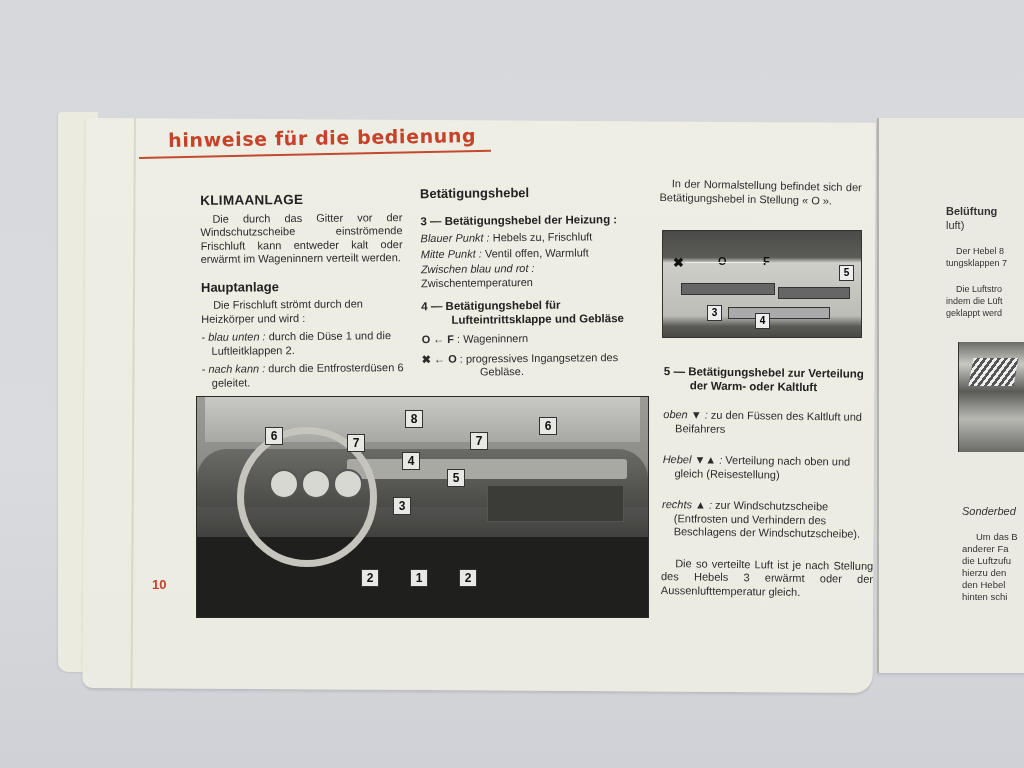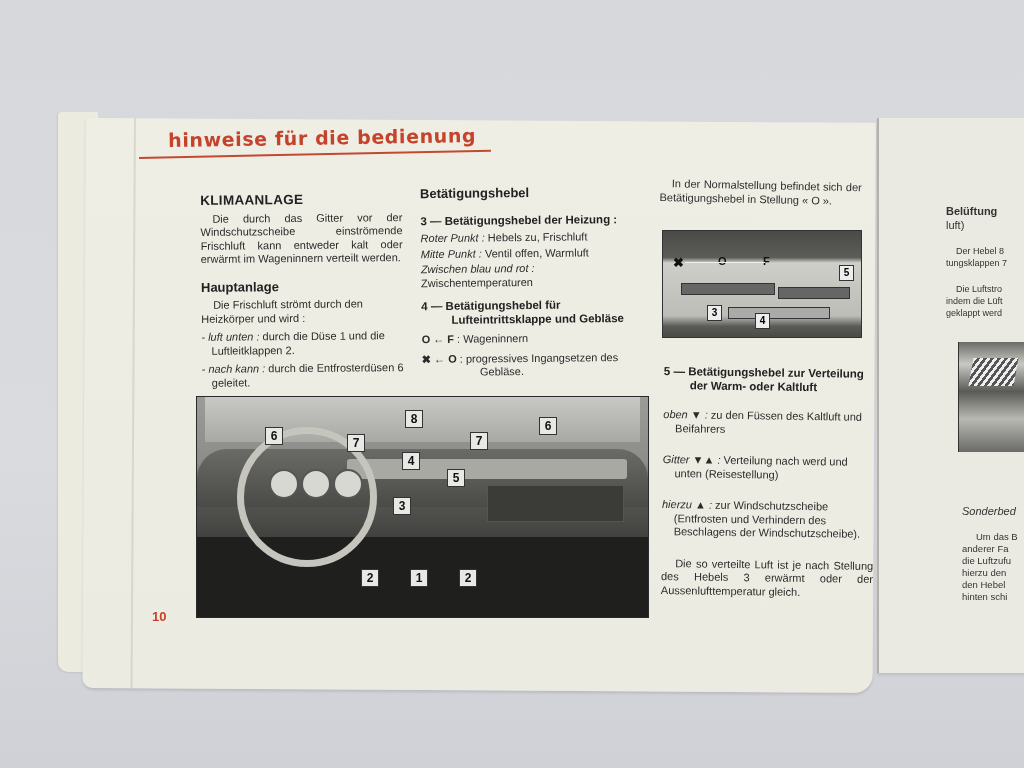--- a/index.html
+++ b/index.html
@@ -65,21 +65,21 @@
     border: 1px solid #333;
   }
   .inset {
     position: absolute; left: 662px; top: 230px; width: 198px; height: 106px;
     background: linear-gradient(180deg,#4a4a48 0%, #5c5c58 25%, #cfcfca 30%, #bdbdb8 80%, #5a5a56 90%, #4a4a46 100%);
     border: 1px solid #333; overflow: hidden;
   }
   .inset .track { position:absolute; height:10px; background:#666; border:1px solid #333; }
   .inset .label { position:absolute; font-weight:bold; font-size:11px; color:#111; }
   .inset .cbox { position:absolute; width:13px; height:14px; background:#eee; border:1px solid #333; font-size:10px; font-weight:bold; text-align:center; line-height:14px; }
-  .page-num { position: absolute; left: 152px; top: 609px; color: #c5432a; font-weight: bold; font-size: 13px; }
+  .page-num { position: absolute; left: 152px; top: 577px; color: #c5432a; font-weight: bold; font-size: 13px; }
   .right-col { position:absolute; color:#333; font-size: 9px; line-height: 12px; }
   .right-photo {
     position:absolute; left: 958px; top: 342px; width: 70px; height: 110px;
     background: linear-gradient(180deg,#6a6a66 0%,#c9c9c4 20%,#5a5a56 45%,#b9b9b4 70%,#6a6a66 100%);
     border-left: 1px solid #333;
   }
   .right-photo .vent { position:absolute; left:12px; top:16px; width:45px; height:28px;
     background: repeating-linear-gradient(120deg,#eee 0 3px,#555 3px 6px); transform: skewX(-10deg); }
 </style>
 </head>
@@ -95,31 +95,31 @@
 
 <div class="header">hinweise für die bedienung</div>
 <div class="header-rule"></div>
 
 <div class="col" style="left:201px; top:193px; width:202px; transform: rotate(-0.5deg);">
   <p class="h2">KLIMAANLAGE</p>
   <p style="margin-top:5px; text-align:justify; text-indent:12px;">Die durch das Gitter vor der Windschutzscheibe einströmende Frischluft kann entweder kalt oder erwärmt im Wageninnern verteilt werden.</p>
   <p class="h3" style="margin-top:14px;">Hauptanlage</p>
   <p style="margin-top:5px; text-indent:12px;">Die Frischluft strömt durch den Heizkörper und wird :</p>
   <p style="margin-top:5px; padding-left:10px; text-indent:-10px;">
-    <span>- </span><span class="it">luft unten :</span><span> durch die Düse 1 und die Luftleitklappen 2.</span>
+    <span>- </span><span class="it">blau unten :</span><span> durch die Düse 1 und die Luftleitklappen 2.</span>
   </p>
   <p style="margin-top:5px; padding-left:10px; text-indent:-10px;">
     <span>- </span><span class="it">nach kann :</span><span> durch die Entfrosterdüsen 6 geleitet.</span>
   </p>
 </div>
 
 <div class="col" style="left:421px; top:186px; width:220px; transform: rotate(-0.6deg);">
   <p class="h3">Betätigungshebel</p>
   <p class="num-head" style="margin-top:14px;">3 — Betätigungshebel der Heizung :</p>
-  <p style="margin-top:4px;"><span class="it">Roter Punkt :</span><span> Hebels zu, Frischluft</span></p>
+  <p style="margin-top:4px;"><span class="it">Blauer Punkt :</span><span> Hebels zu, Frischluft</span></p>
   <p style="margin-top:2px;"><span class="it">Mitte Punkt :</span><span> Ventil offen, Warmluft</span></p>
   <p style="margin-top:2px;"><span class="it">Zwischen blau und rot :</span><span> Zwischentemperaturen</span></p>
   <p class="num-head" style="margin-top:10px; padding-left:30px; text-indent:-30px;">4 — Betätigungshebel für Lufteintrittsklappe und Gebläse</p>
   <p style="margin-top:6px;"><span class="b">O ← F</span> <span>: Wageninnern</span></p>
   <p style="margin-top:6px; padding-left:58px; text-indent:-58px;"><span class="b">✖ ← O</span> <span>: progressives Ingangsetzen des Gebläse.</span></p>
 </div>
 
 <div class="col" style="left:660px; top:177px; width:202px; transform: rotate(1.2deg); transform-origin: 0 0;">
   <p style="text-indent:12px; text-align:justify;">In der Normalstellung befindet sich der Betätigungshebel in Stellung « O ».</p>
 </div>
@@ -133,22 +133,22 @@
   <div class="track" style="left:115px; top:56px; width:70px;"></div>
   <div class="track" style="left:65px; top:76px; width:100px; background:#aaa;"></div>
   <div class="cbox" style="left:44px; top:74px;">3</div>
   <div class="cbox" style="left:92px; top:82px;">4</div>
   <div class="cbox" style="left:176px; top:34px;">5</div>
 </div>
 
 <div class="col" style="left:664px; top:365px; width:212px; transform: rotate(0.8deg); transform-origin: 0 0;">
   <p class="num-head" style="padding-left:26px; text-indent:-26px;">5 — Betätigungshebel zur Verteilung der Warm- oder Kaltluft</p>
   <p style="margin-top:16px; padding-left:12px; text-indent:-12px;"><span class="it">oben ▼ :</span><span> zu den Füssen des Kaltluft und Beifahrers</span></p>
-  <p style="margin-top:18px; padding-left:12px; text-indent:-12px;"><span class="it">Gitter ▼▲ :</span><span> Verteilung nach werd und unten (Reisestellung)</span></p>
-  <p style="margin-top:18px; padding-left:12px; text-indent:-12px;"><span class="it">hierzu ▲ :</span><span> zur Windschutzscheibe (Entfrosten und Verhindern des Beschlagens der Windschutzscheibe).</span></p>
+  <p style="margin-top:18px; padding-left:12px; text-indent:-12px;"><span class="it">Hebel ▼▲ :</span><span> Verteilung nach oben und gleich (Reisestellung)</span></p>
+  <p style="margin-top:18px; padding-left:12px; text-indent:-12px;"><span class="it">rechts ▲ :</span><span> zur Windschutzscheibe (Entfrosten und Verhindern des Beschlagens der Windschutzscheibe).</span></p>
   <p style="margin-top:18px; text-indent:14px; text-align:justify;">Die so verteilte Luft ist je nach Stellung des Hebels 3 erwärmt oder der Aussenlufttemperatur gleich.</p>
 </div>
 
 <div class="photo">
   <div class="windshield"></div>
   <div class="dash"></div>
   <div class="panel"></div>
   <div class="glovebox"></div>
   <div class="floor"></div>
   <div class="gauge" style="left:72px;"></div>

